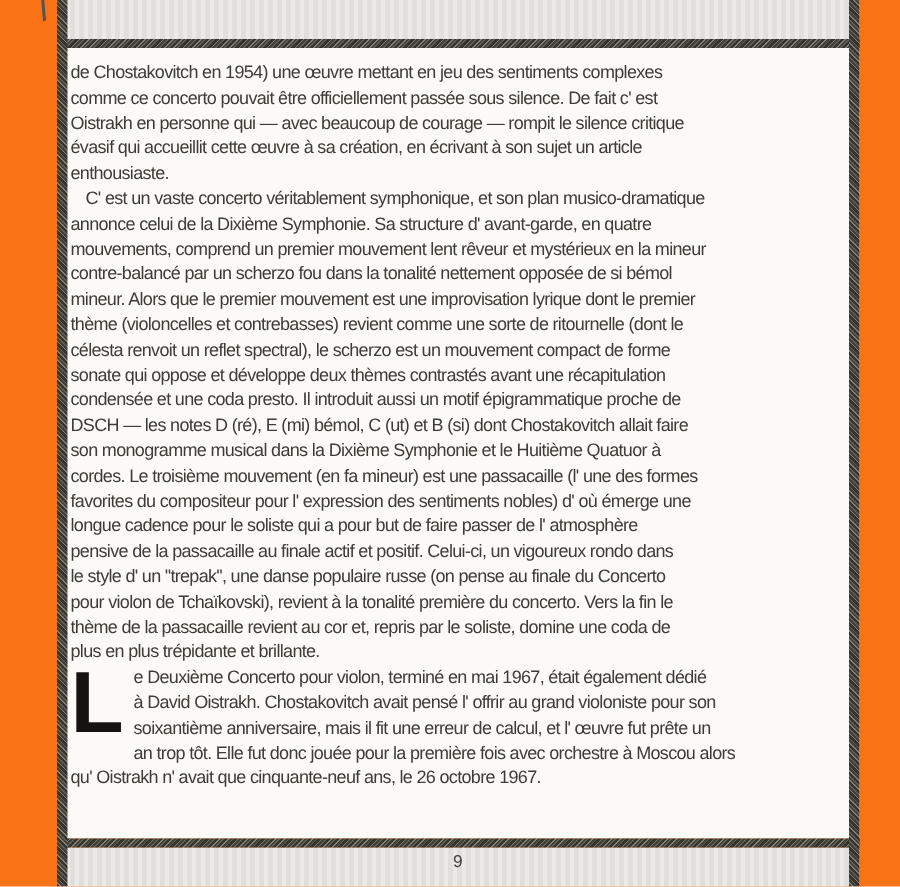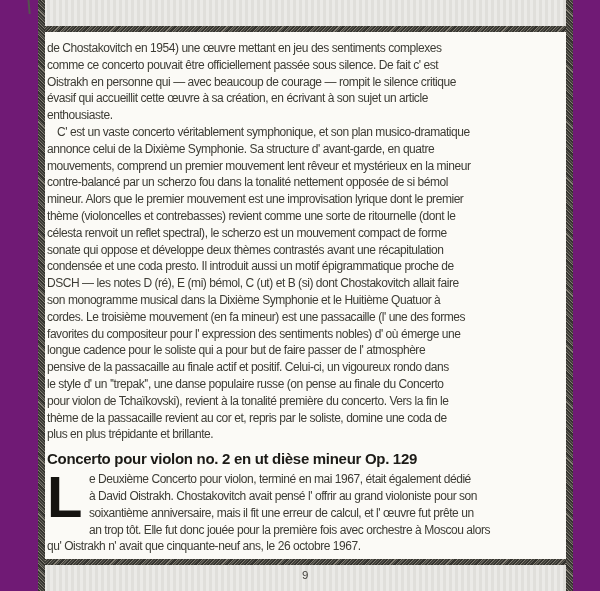--- a/index.html
+++ b/index.html
@@ -5,21 +5,21 @@
   html, body { margin: 0; padding: 0; }
   body {
     width: 600px; height: 591px;
     background: #ffffff;
     font-family: "Liberation Sans", sans-serif;
     overflow: hidden;
   }
   .page {
     position: relative;
     width: 600px; height: 591px;
-    background: #701a75;
+    background: #f97316;
     overflow: hidden;
   }
   
   .scan-artifact {
     position: absolute;
     left: 28px; top: -2px;
     width: 2px; height: 16px;
     background: #55544f;
     transform: rotate(-5deg);
   }
@@ -150,21 +150,20 @@
 son monogramme musical dans la Dixième Symphonie et le Huitième Quatuor à
 cordes. Le troisième mouvement (en fa mineur) est une passacaille (l' une des formes
 favorites du compositeur pour l' expression des sentiments nobles) d' où émerge une
 longue cadence pour le soliste qui a pour but de faire passer de l' atmosphère
 pensive de la passacaille au finale actif et positif. Celui-ci, un vigoureux rondo dans
 le style d' un ''trepak'', une danse populaire russe (on pense au finale du Concerto
 pour violon de Tchaïkovski), revient à la tonalité première du concerto. Vers la fin le
 thème de la passacaille revient au cor et, repris par le soliste, domine une coda de
 plus en plus trépidante et brillante.</p>
 
-      <h2 class="section-heading">Concerto pour violon no. 2 en ut dièse mineur Op. 129</h2>
 
       <div class="para-3-wrap">
         <div class="drop-cap">L</div>
         <p class="body-text">e Deuxième Concerto pour violon, terminé en mai 1967, était également dédié
 à David Oistrakh. Chostakovitch avait pensé l' offrir au grand violoniste pour son
 soixantième anniversaire, mais il fit une erreur de calcul, et l' œuvre fut prête un
 an trop tôt. Elle fut donc jouée pour la première fois avec orchestre à Moscou alors
 qu' Oistrakh n' avait que cinquante-neuf ans, le 26 octobre 1967.</p>
       </div>
 

